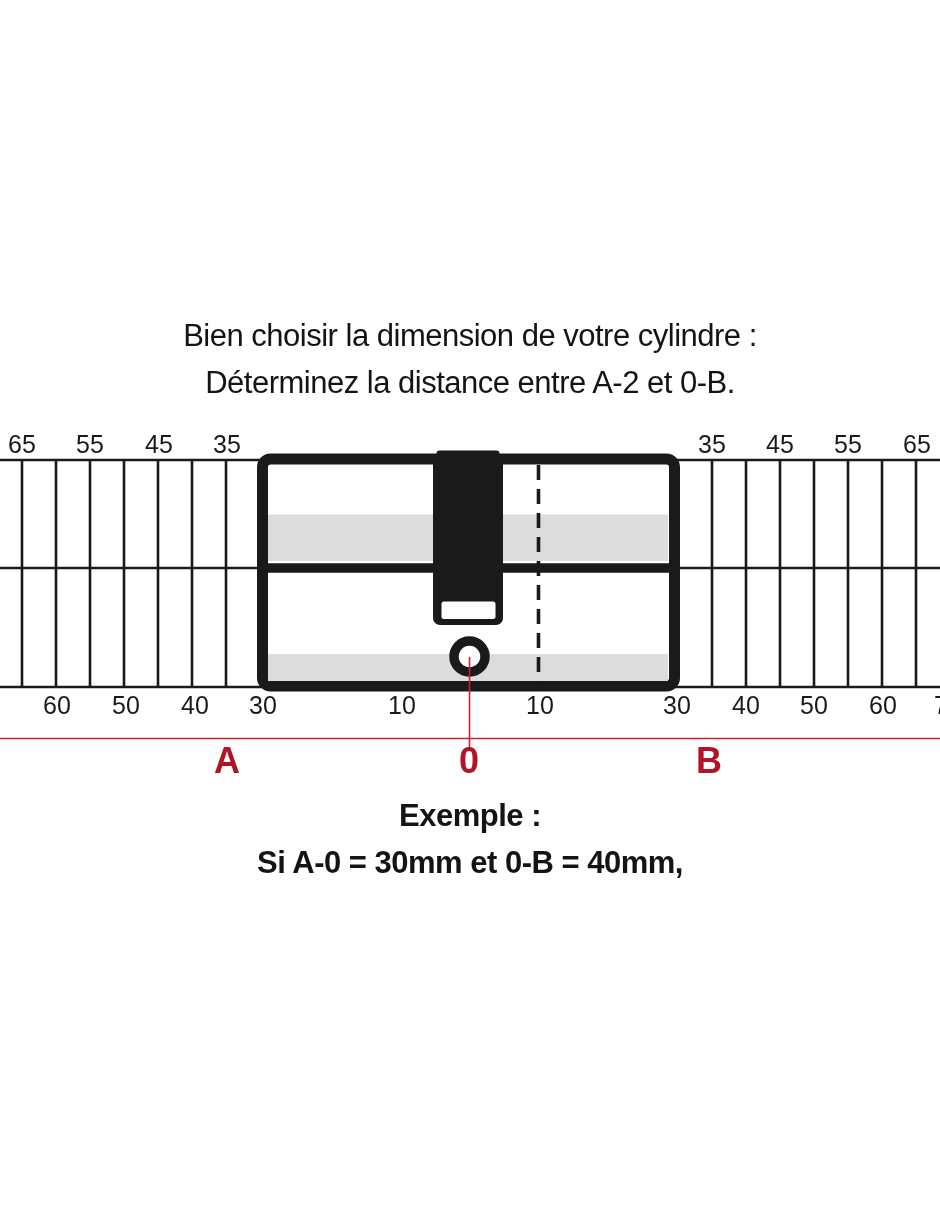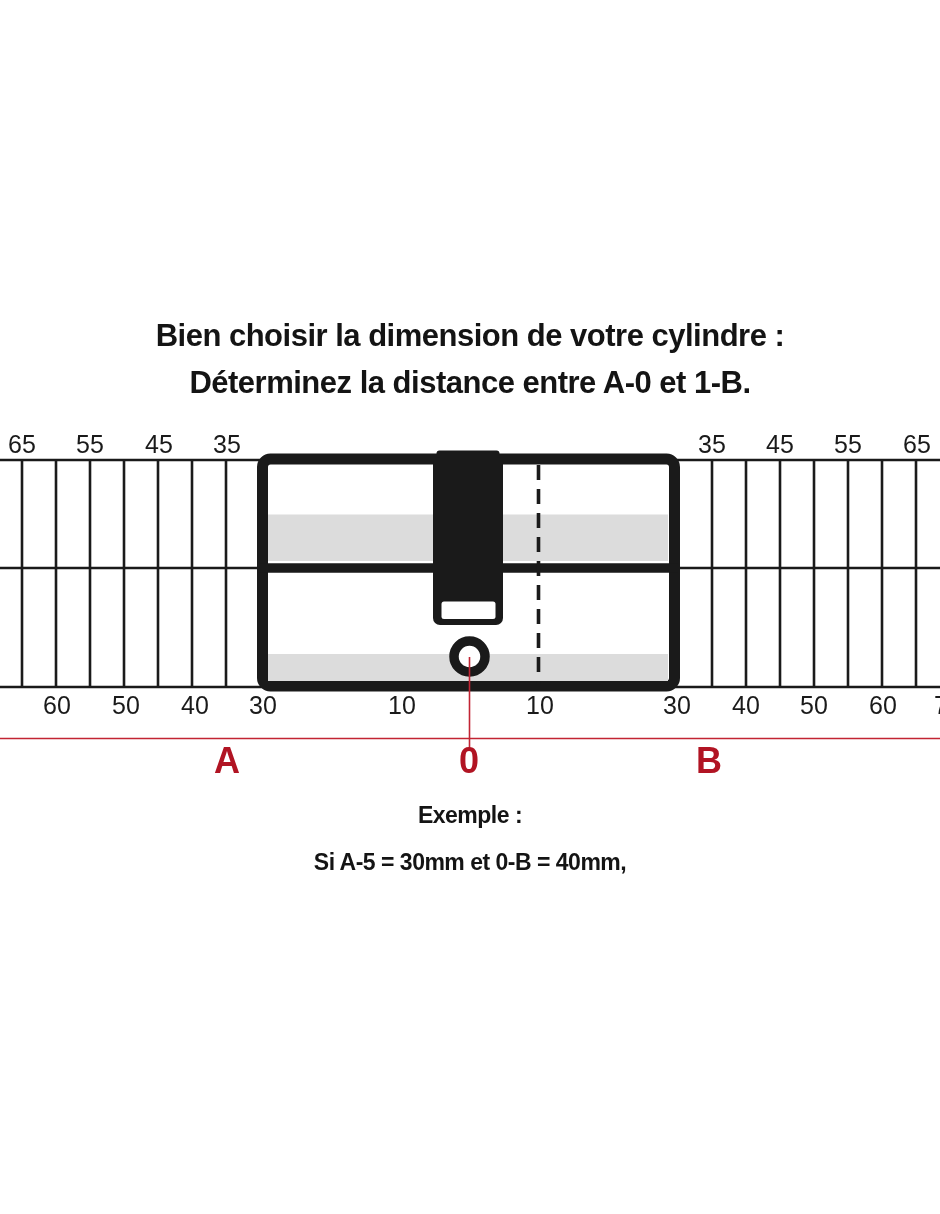--- a/index.html
+++ b/index.html
@@ -7,45 +7,45 @@
     position:relative;
     width:940px;height:1214px;
     background:#ffffff;
     overflow:hidden;
     font-family:"Liberation Sans","DejaVu Sans",sans-serif;
     color:#141414;
   }
   .title-block{
     position:absolute;left:0;right:0;top:312px;
     text-align:center;
-    font-size:31px;font-weight:700;line-height:47px;
+    font-size:31px;font-weight:400;line-height:47px;
     letter-spacing:-0.5px;
     color:#141414;
   }
   .example-block{
     position:absolute;left:0;right:0;top:792px;
     text-align:center;
-    font-size:23px;font-weight:700;line-height:47px;
+    font-size:31px;font-weight:700;line-height:47px;
     letter-spacing:-0.5px;
     color:#141414;
   }
   svg{display:block;}
   .ruler-line{stroke:#1a1a1a;stroke-width:2.6;fill:none;}
   .ruler-num{font-family:"Liberation Sans","DejaVu Sans",sans-serif;font-size:25px;fill:#1a1a1a;text-anchor:middle;}
   .marker-letter{font-family:"Liberation Sans","DejaVu Sans",sans-serif;font-size:36px;font-weight:700;fill:#B11423;text-anchor:middle;}
   .redline{stroke:#C22433;stroke-width:1.6;fill:none;}
 </style>
 </head>
 <body>
 
 <div class="page">
 
   <div class="title-block">
     <div>Bien choisir la dimension de votre cylindre :</div>
-    <div>Déterminez la distance entre A-0 et 1-B.</div>
+    <div>Déterminez la distance entre A-2 et 0-B.</div>
   </div>
 
   <svg style="position:absolute;left:0;top:430px;" width="940" height="350" viewBox="0 430 940 350">
 
     <g>
       <line class="ruler-line" x1="0" y1="460" x2="940" y2="460"></line>
       <line class="ruler-line" x1="0" y1="568" x2="940" y2="568"></line>
       <line class="ruler-line" x1="0" y1="687" x2="940" y2="687"></line>
     </g>
 
@@ -112,16 +112,16 @@
       <line class="redline" x1="469.5" y1="657" x2="469.5" y2="750"></line>
       <line class="redline" x1="0" y1="738.5" x2="940" y2="738.5"></line>
       <text class="marker-letter" x="227" y="773">A</text>
       <text class="marker-letter" x="469" y="773">0</text>
       <text class="marker-letter" x="709" y="773">B</text>
     </g>
   </svg>
 
   <div class="example-block">
     <div>Exemple :</div>
-    <div>Si A-5 = 30mm et 0-B = 40mm,</div>
+    <div>Si A-0 = 30mm et 0-B = 40mm,</div>
   </div>
 
 </div>
 
 </body></html>

